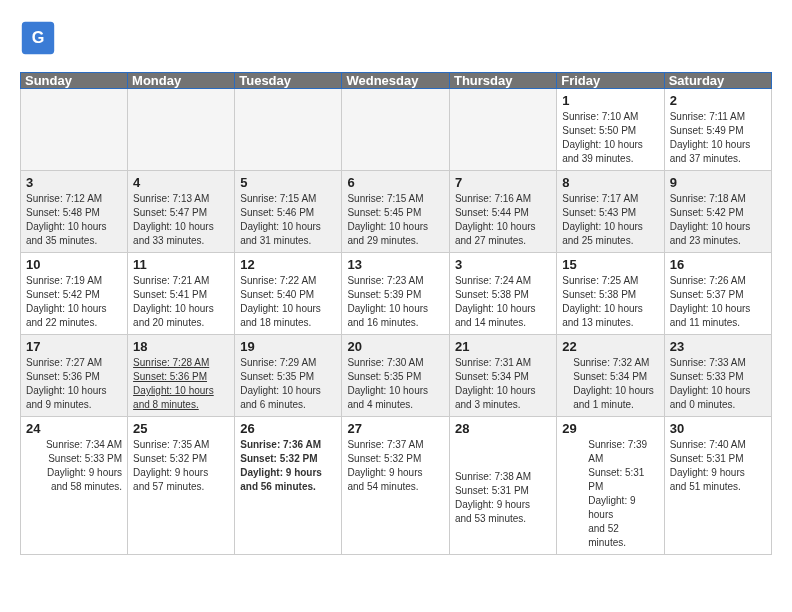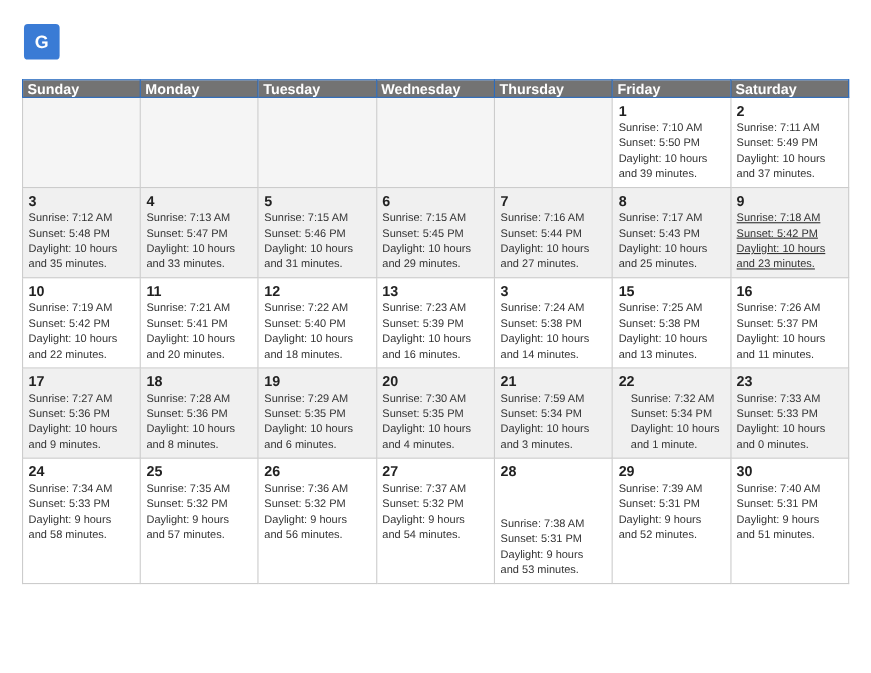--- a/index.html
+++ b/index.html
@@ -192,21 +192,21 @@
         </td>
         <td>
           <span class="day-number">8</span>
           <div class="day-info" style="white-space: pre-line;">Sunrise: 7:17 AM
 Sunset: 5:43 PM
 Daylight: 10 hours
 and 25 minutes.</div>
         </td>
         <td>
           <span class="day-number">9</span>
-          <div class="day-info" style="white-space: pre-line; text-decoration: underline;">Sunrise: 7:18 AM
+          <div class="day-info" style="white-space: pre-line;">Sunrise: 7:18 AM
 Sunset: 5:42 PM
 Daylight: 10 hours
 and 23 minutes.</div>
         </td>
       </tr>
       <tr class="row-white">
         <td>
           <span class="day-number">10</span>
           <div class="day-info" style="white-space: pre-line;">Sunrise: 7:19 AM
 Sunset: 5:42 PM
@@ -259,42 +259,42 @@
       <tr class="row-gray">
         <td>
           <span class="day-number">17</span>
           <div class="day-info" style="white-space: pre-line;">Sunrise: 7:27 AM
 Sunset: 5:36 PM
 Daylight: 10 hours
 and 9 minutes.</div>
         </td>
         <td>
           <span class="day-number">18</span>
-          <div class="day-info" style="white-space: pre-line;">Sunrise: 7:28 AM
+          <div class="day-info" style="white-space: pre-line; text-decoration: underline;">Sunrise: 7:28 AM
 Sunset: 5:36 PM
 Daylight: 10 hours
 and 8 minutes.</div>
         </td>
         <td>
           <span class="day-number">19</span>
           <div class="day-info" style="white-space: pre-line;">Sunrise: 7:29 AM
 Sunset: 5:35 PM
 Daylight: 10 hours
 and 6 minutes.</div>
         </td>
         <td>
           <span class="day-number">20</span>
           <div class="day-info" style="white-space: pre-line;">Sunrise: 7:30 AM
 Sunset: 5:35 PM
 Daylight: 10 hours
 and 4 minutes.</div>
         </td>
         <td>
           <span class="day-number">21</span>
-          <div class="day-info" style="white-space: pre-line;">Sunrise: 7:59 AM
+          <div class="day-info" style="white-space: pre-line;">Sunrise: 7:31 AM
 Sunset: 5:34 PM
 Daylight: 10 hours
 and 3 minutes.</div>
         </td>
         <td>
           <span class="day-number">22</span>
           <div class="day-info" style="white-space: pre-line; margin-left: 11px;">Sunrise: 7:32 AM
 Sunset: 5:34 PM
 Daylight: 10 hours
 and 1 minute.</div>
@@ -303,56 +303,56 @@
           <span class="day-number">23</span>
           <div class="day-info" style="white-space: pre-line;">Sunrise: 7:33 AM
 Sunset: 5:33 PM
 Daylight: 10 hours
 and 0 minutes.</div>
         </td>
       </tr>
       <tr class="row-white">
         <td>
           <span class="day-number">24</span>
-          <div class="day-info" style="white-space: pre-line;">Sunrise: 7:34 AM
+          <div class="day-info" style="white-space: pre-line; text-align: right;">Sunrise: 7:34 AM
 Sunset: 5:33 PM
 Daylight: 9 hours
 and 58 minutes.</div>
         </td>
         <td>
           <span class="day-number">25</span>
           <div class="day-info" style="white-space: pre-line;">Sunrise: 7:35 AM
 Sunset: 5:32 PM
 Daylight: 9 hours
 and 57 minutes.</div>
         </td>
         <td>
           <span class="day-number">26</span>
-          <div class="day-info" style="white-space: pre-line;">Sunrise: 7:36 AM
+          <div class="day-info" style="white-space: pre-line; font-weight: bold;">Sunrise: 7:36 AM
 Sunset: 5:32 PM
 Daylight: 9 hours
 and 56 minutes.</div>
         </td>
         <td>
           <span class="day-number">27</span>
           <div class="day-info" style="white-space: pre-line;">Sunrise: 7:37 AM
 Sunset: 5:32 PM
 Daylight: 9 hours
 and 54 minutes.</div>
         </td>
         <td>
           <span class="day-number">28</span>
           <div class="day-info" style="white-space: pre-line; margin-top: 34px;">Sunrise: 7:38 AM
 Sunset: 5:31 PM
 Daylight: 9 hours
 and 53 minutes.</div>
         </td>
         <td>
           <span class="day-number">29</span>
-          <div class="day-info" style="white-space: pre-line;">Sunrise: 7:39 AM
+          <div class="day-info" style="white-space: pre-line; margin-left: 26px;">Sunrise: 7:39 AM
 Sunset: 5:31 PM
 Daylight: 9 hours
 and 52 minutes.</div>
         </td>
         <td>
           <span class="day-number">30</span>
           <div class="day-info" style="white-space: pre-line;">Sunrise: 7:40 AM
 Sunset: 5:31 PM
 Daylight: 9 hours
 and 51 minutes.</div>

